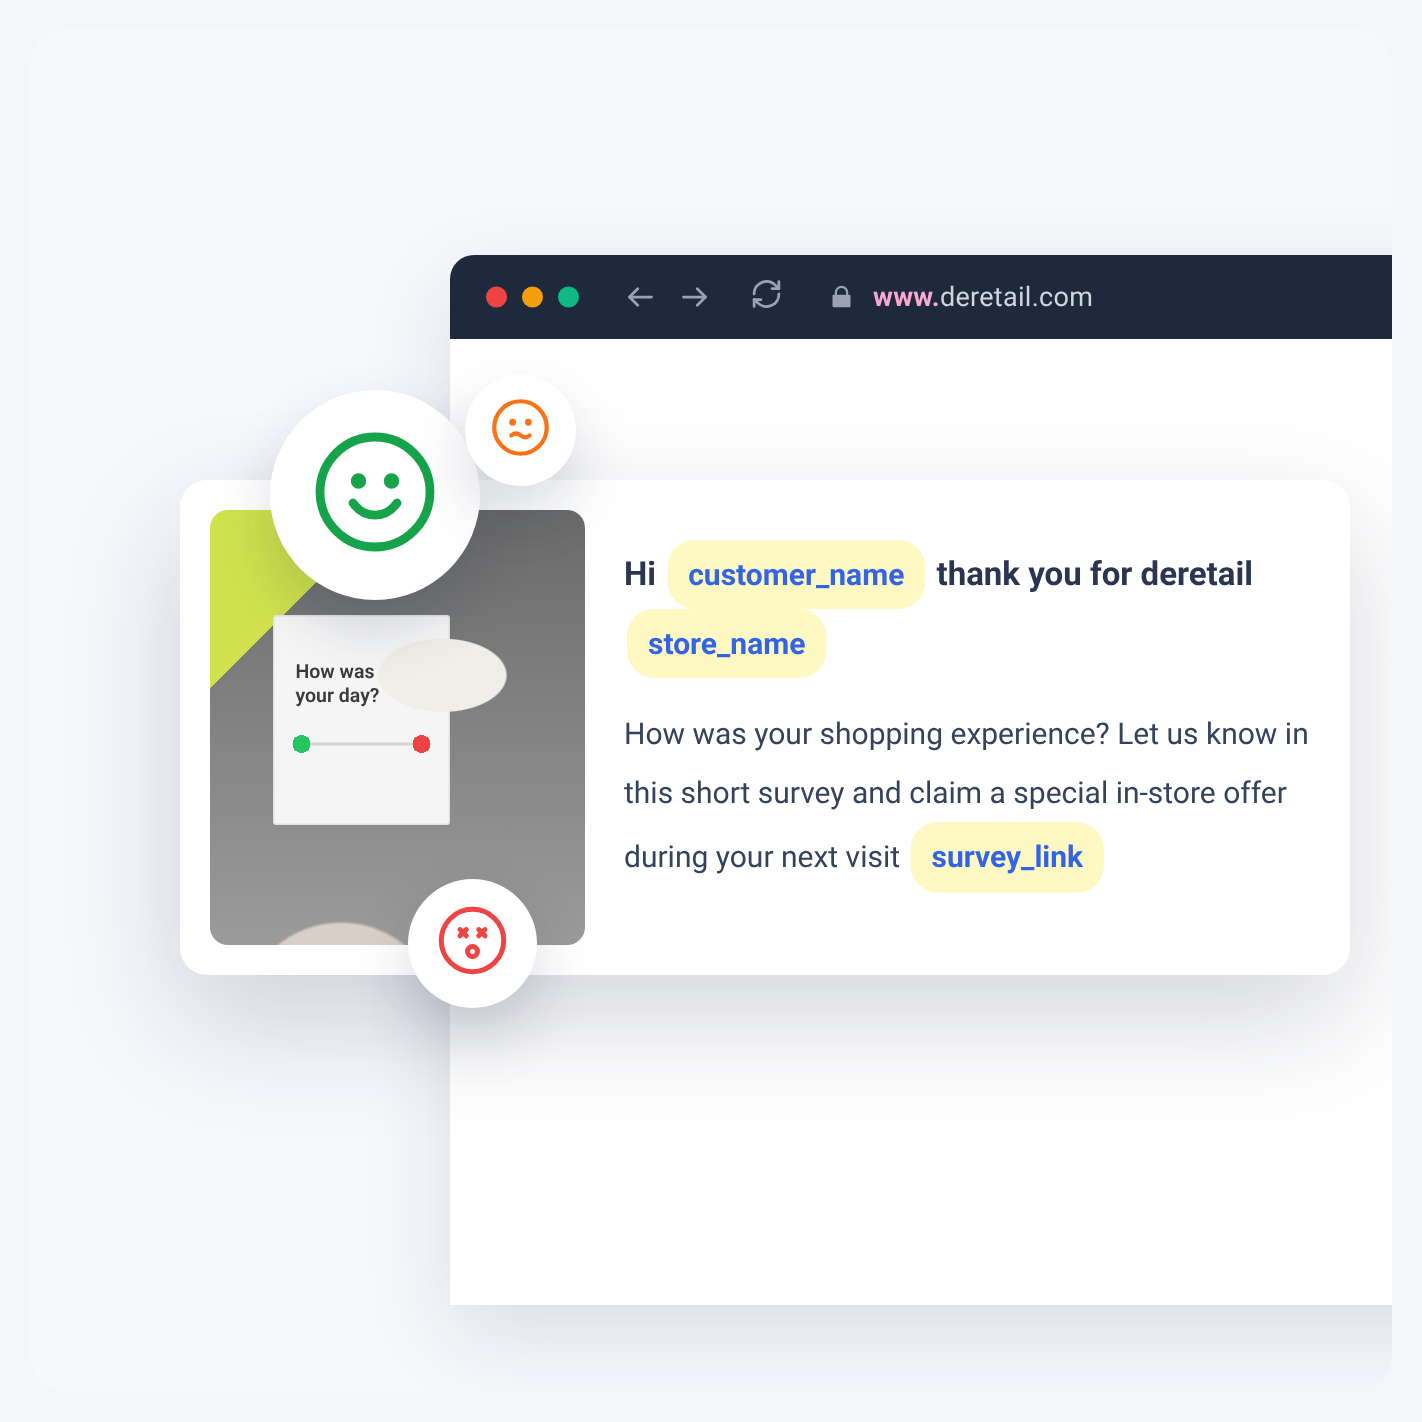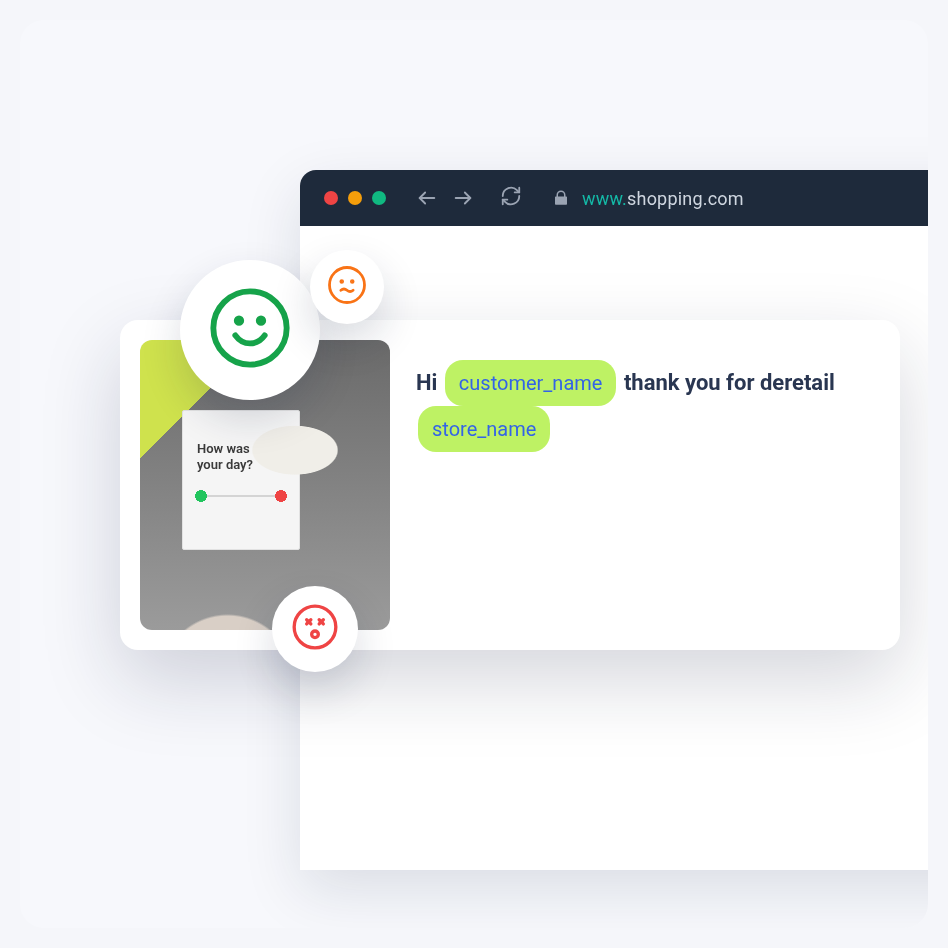--- a/index.html
+++ b/index.html
@@ -44,21 +44,21 @@
   .dot { width: 14px; height: 14px; border-radius: 50%; }
   .dot.red { background: #ef4444; }
   .dot.amber { background: #f59e0b; }
   .dot.green { background: #10b981; }
   .navarrows { display: flex; gap: 14px; margin-left: 8px; }
   .arrow svg { display:block; }
   .reload { margin-left: 4px; }
   .address { display:flex; align-items:center; gap:12px; margin-left: 8px; }
   .lock svg { display:block; }
   .url { color:#cfd6e0; font-size:18px; letter-spacing:.2px; }
-  .url .muted { color:#14b8a6; }
+  .url .muted { color:#f9a8d4;font-weight:bold; }
 
   .card {
     position: absolute;
     top: 300px;
     left: 100px;
     width: 780px;
     background: #fff;
     border-radius: 18px;
     box-shadow: 0 30px 80px rgba(20,30,60,0.18);
     display: flex;
@@ -100,25 +100,25 @@
     position:absolute; top:76px; left:12px; right:12px; height:18px;
     background:
       radial-gradient(circle 6px at 6px 9px,#22c55e 99%,transparent),
       radial-gradient(circle 6px at calc(100% - 6px) 9px,#ef4444 99%,transparent),
       linear-gradient(#d4d4d4,#d4d4d4) center/100% 2px no-repeat;
   }
   .content { flex:1; color:#293651; padding-top: 20px; }
   .h1line { font-size:22px; font-weight:700; line-height:1.9; }
   .chip {
     display:inline-block;
-    background:#bef264;
+    background:#fef9c3;
     color:#3364e6;
     border-radius:18px;
     padding:4px 14px;
-    font-weight:400;
+    font-weight:700;
     font-size:20px;
     vertical-align: baseline;
     margin: 0 2px;
   }
   .body { margin-top:18px; font-size:20px; line-height:1.95; color:#34435d; }
 
   .bubble {
     position:absolute;
     background:#fff;
     border-radius:50%;
@@ -163,21 +163,21 @@
             <path d="M3 21v-5h5"></path>
           </svg>
       </span>
       <div class="address">
         <span class="lock">
           <svg width="18" height="18" viewBox="0 0 24 24" fill="#9aa3b2">
               <path d="M6 10V8a6 6 0 1 1 12 0v2h1a1 1 0 0 1 1 1v9a1 1 0 0 1-1 1H5a1 1 0 0 1-1-1v-9a1 1 0 0 1 1-1h1zm2 0h8V8a4 4 0 1 0-8 0v2z"></path>
             </svg>
         </span>
         <span class="url">
-          <span class="muted">www.</span><span>shopping.com</span>
+          <span class="muted">www.</span><span>deretail.com</span>
         </span>
       </div>
     </div>
   </div>
 
   <div class="card">
     <div class="thumb">
       <div class="poster">
         <div class="cap">
           <span>How was</span><br>
@@ -185,20 +185,24 @@
         </div>
         <div class="scale"></div>
       </div>
     </div>
     <div class="content">
       <div class="h1line">
         <span>Hi </span>
         <span class="chip">customer_name</span>
         <span> thank you for deretail </span>
         <span class="chip">store_name</span>
+      </div>
+      <div class="body">
+        <span>How was your shopping experience? Let us know in this short survey and claim a special in-store offer during your next visit </span>
+        <span class="chip">survey_link</span>
       </div>
     </div>
   </div>
 
   <div class="bubble big">
     <span>
       <svg width="88" height="88" viewBox="0 0 24 24" fill="none" stroke="#16a34a" stroke-width="1.6" stroke-linecap="round" stroke-linejoin="round">
           <circle cx="12" cy="12" r="10"></circle>
           <circle cx="9" cy="10" r="0.6" fill="#16a34a"></circle>
           <circle cx="15" cy="10" r="0.6" fill="#16a34a"></circle>

